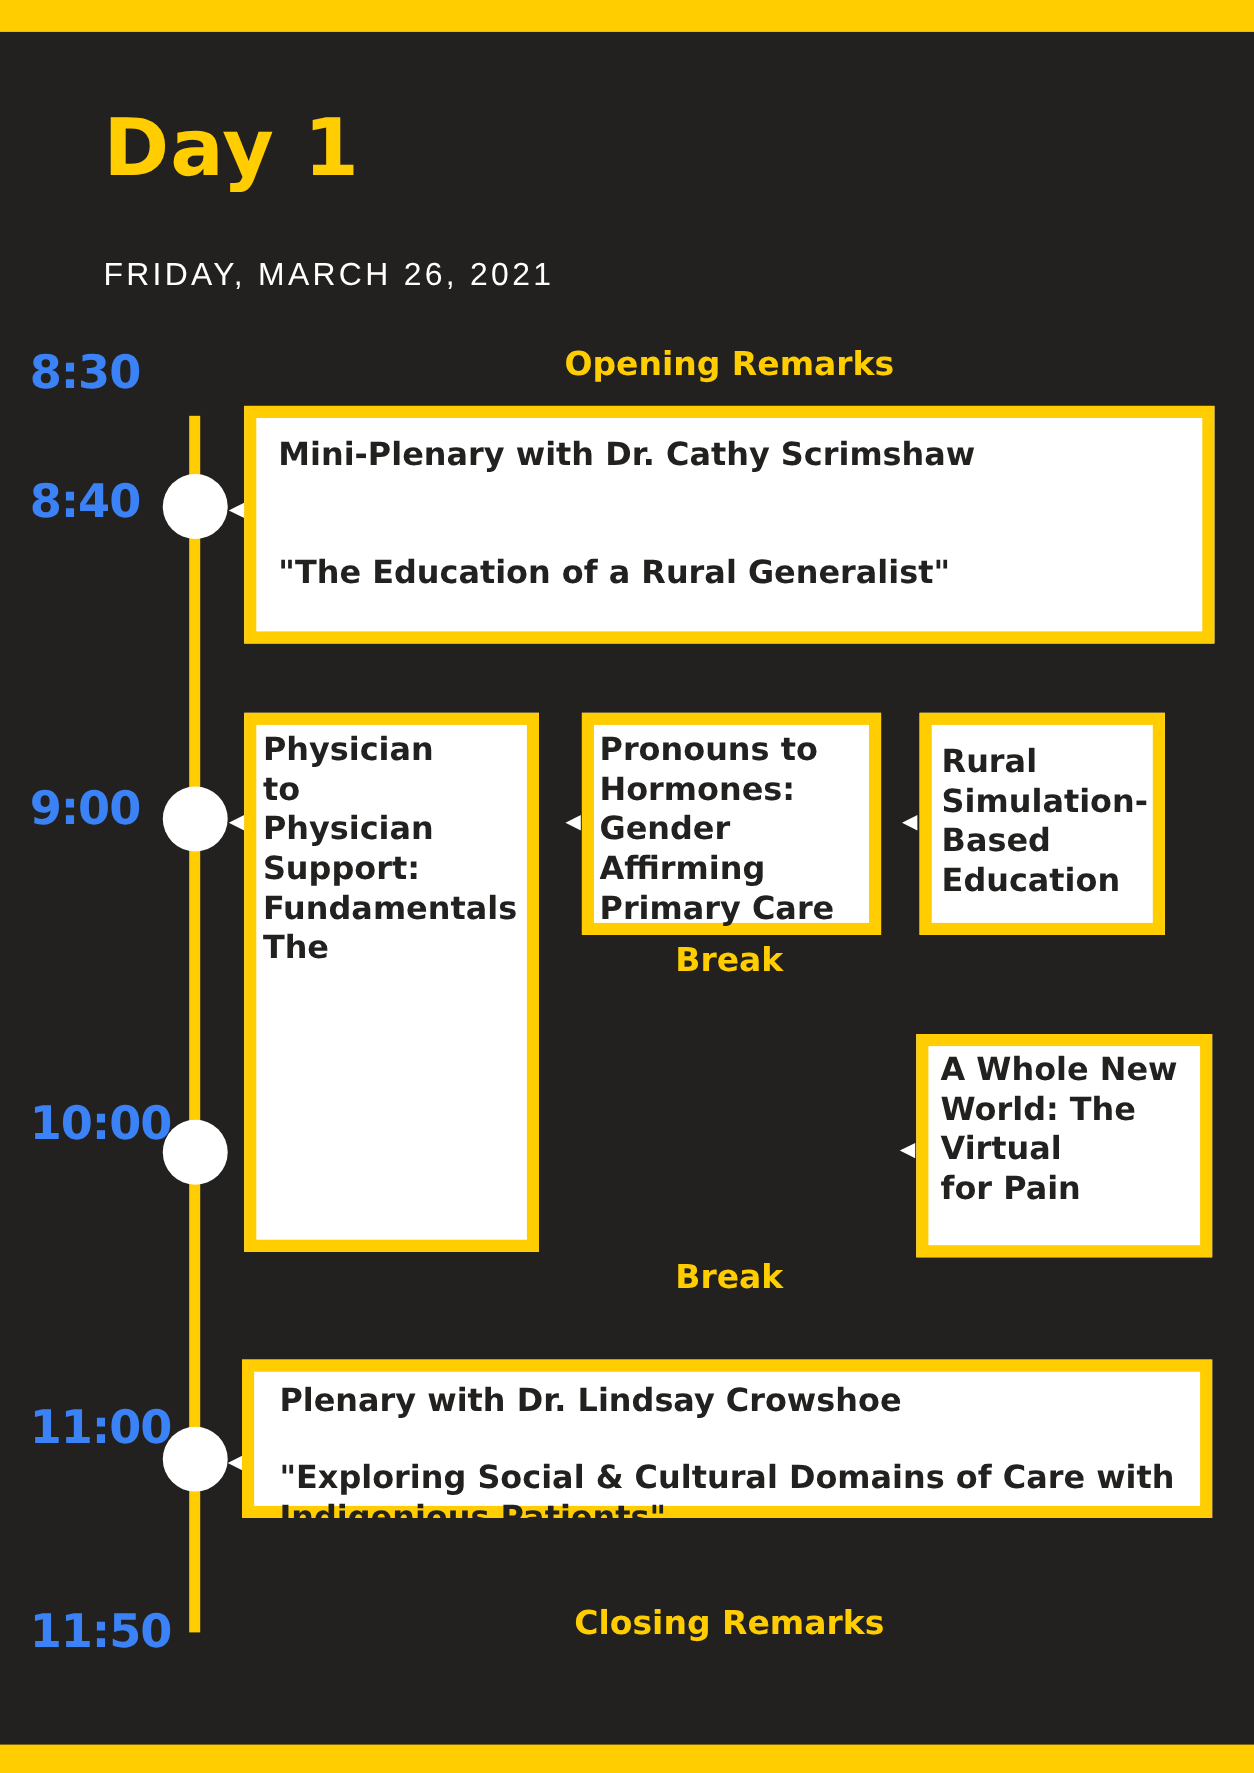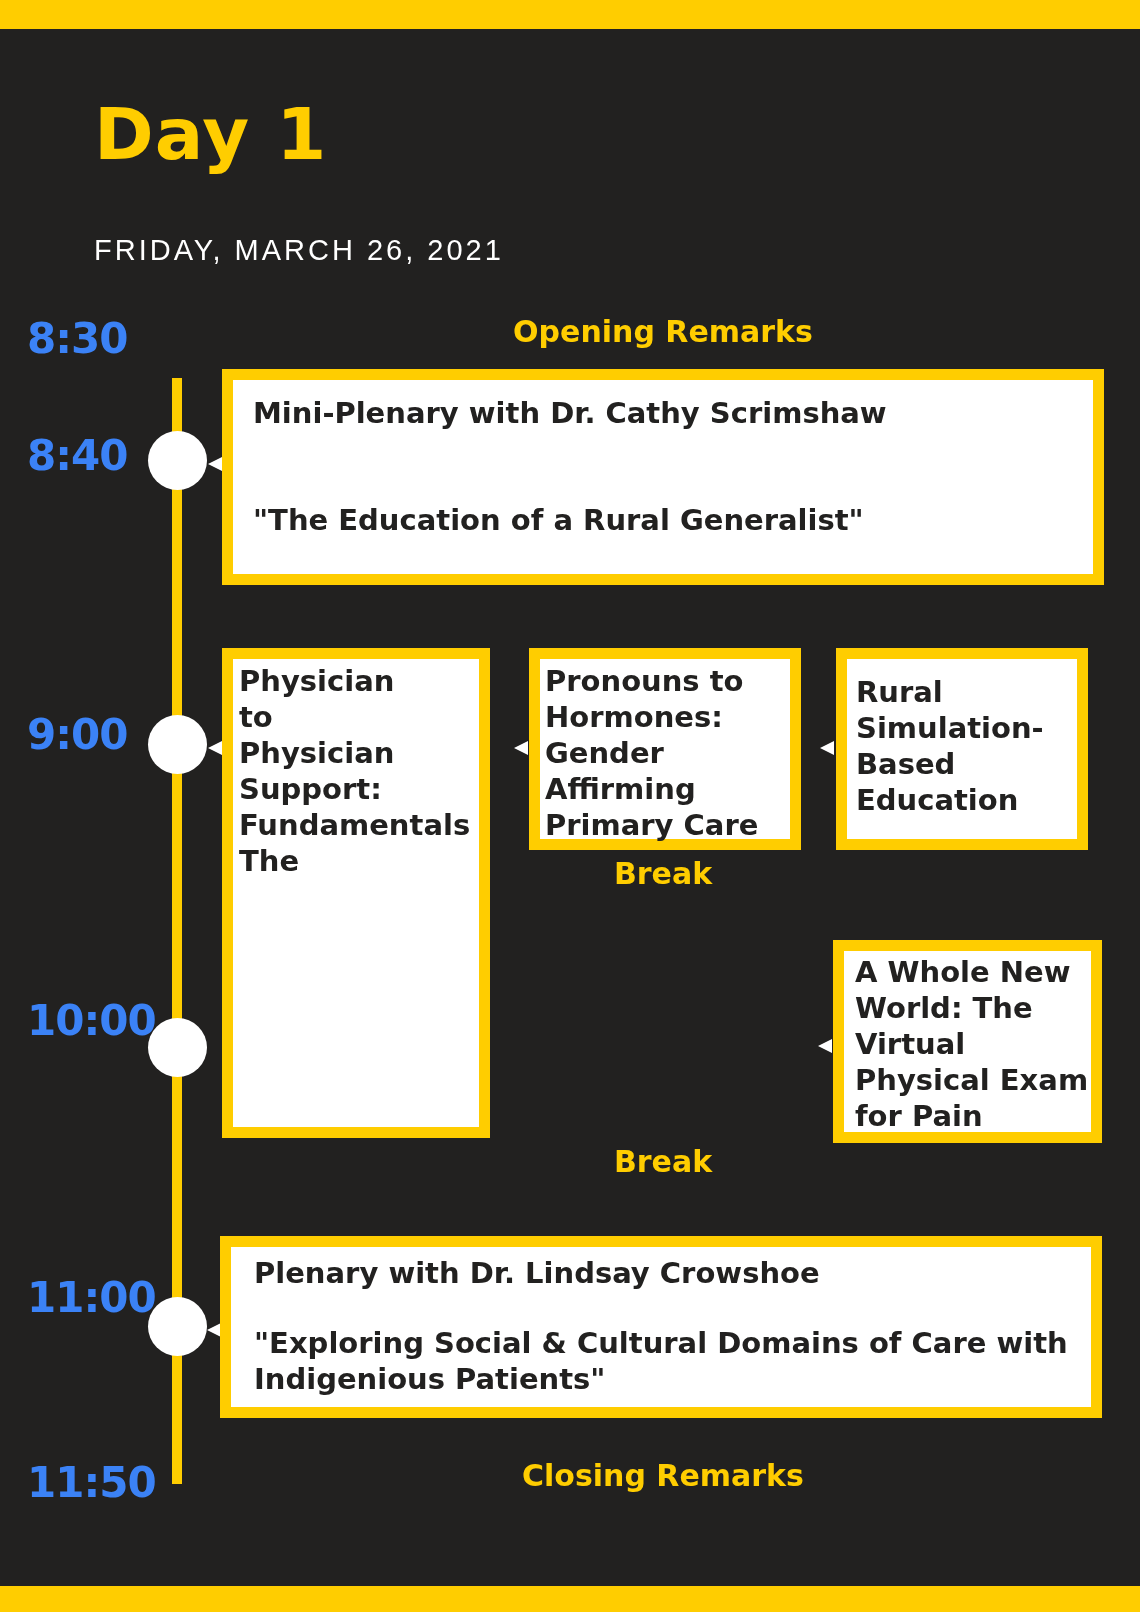--- a/index.html
+++ b/index.html
@@ -66,34 +66,33 @@
 </div>
 
 <div class="box" style="left:529px;top:648px;width:272px;height:202px;padding:4px 0 12px 5px;">
   <span class="line">Pronouns to</span>
   <span class="line">Hormones:</span>
   <span class="line">Gender</span>
   <span class="line">Affirming</span>
   <span class="line">Primary Care</span>
 </div>
 
-<div class="box" style="left:836px;top:648px;width:252px;height:202px;padding:15px 0 0 9px;">
+<div class="box" style="left:836px;top:648px;width:223px;height:202px;padding:15px 0 0 9px;">
   <span class="line">Rural</span>
   <span class="line">Simulation-</span>
   <span class="line">Based</span>
   <span class="line">Education</span>
 </div>
 
 <div class="box" style="left:833px;top:940px;width:269px;height:203px;padding:3px 0 0 11px;">
   <span class="line">A Whole New</span>
   <span class="line">World: The</span>
   <span class="line">Virtual</span>
-  <span class="line">Physical Exam</span>
   <span class="line">for Pain</span>
 </div>
 
-<div class="box" style="left:220px;top:1236px;width:882px;height:182px;padding:8px 0 0 23px;">
+<div class="box" style="left:220px;top:1236px;width:882px;height:144px;padding:8px 0 0 23px;">
   <span class="line">Plenary with Dr. Lindsay Crowshoe</span>
   <span class="line" style="margin-top:34px;">"Exploring Social &amp; Cultural Domains of Care with</span>
   <span class="line">Indigenious Patients"</span>
 </div>
 
 <div class="bar bottom-bar"></div>
 
 </body></html>

